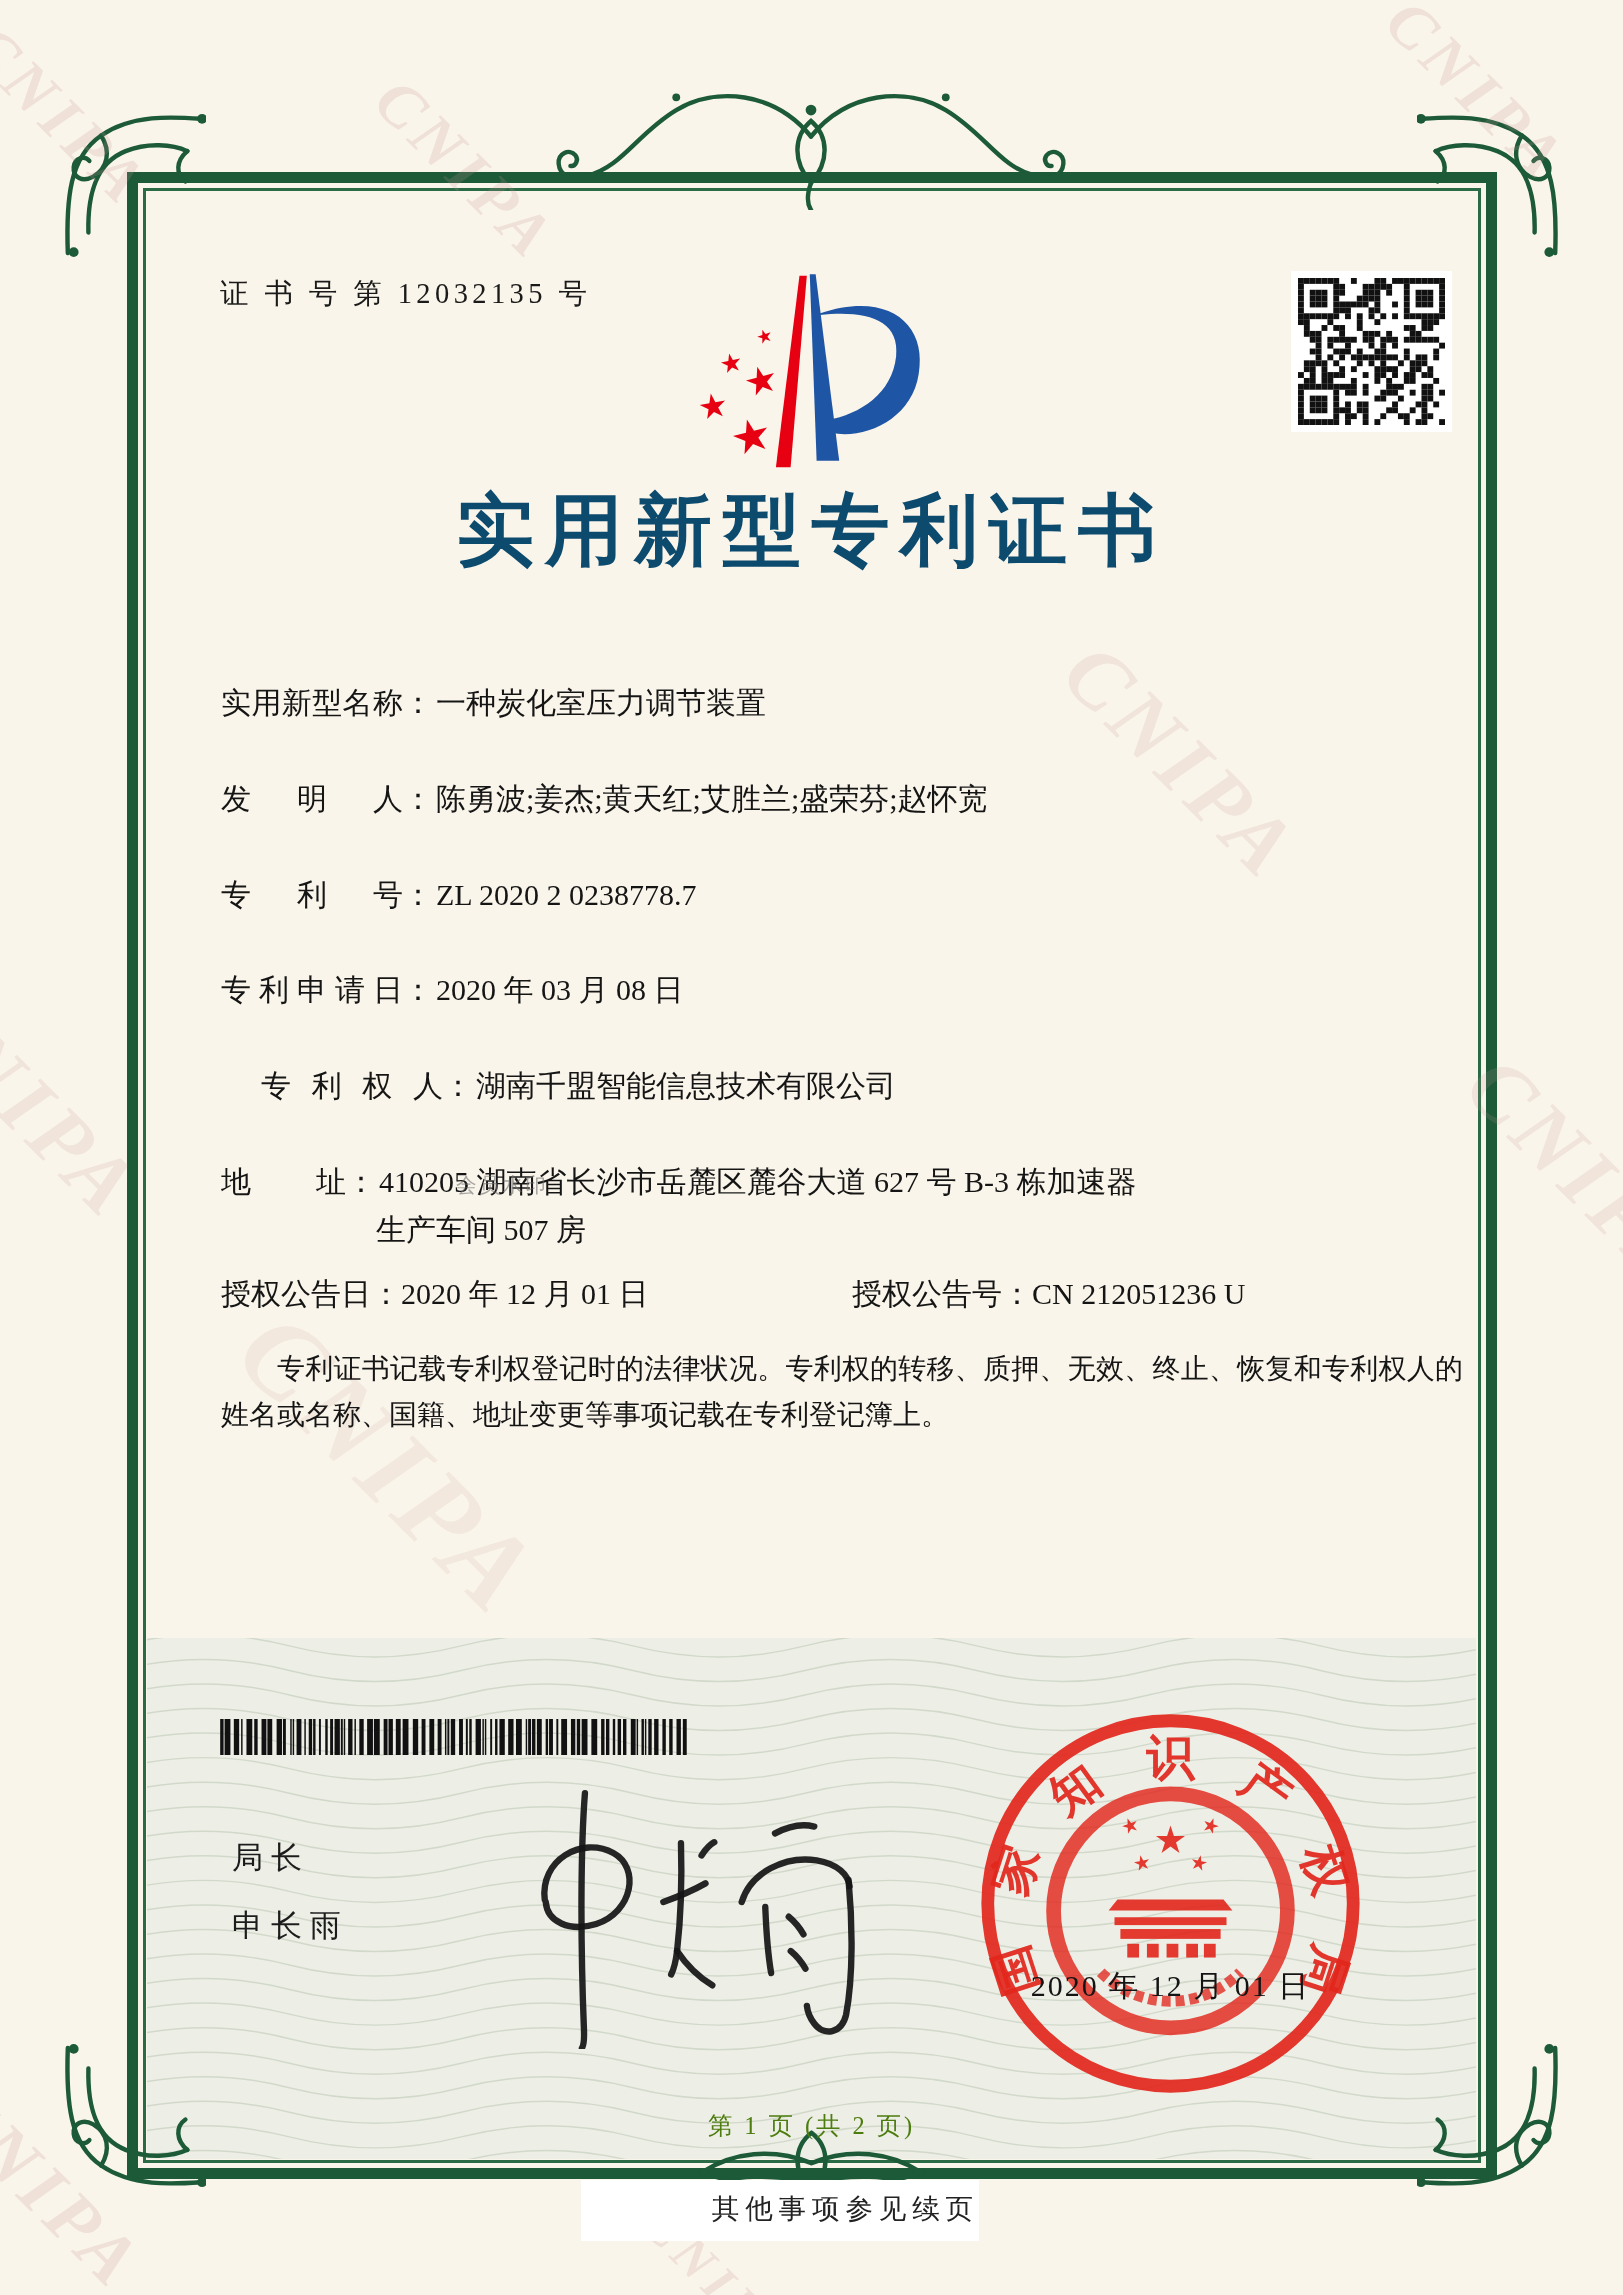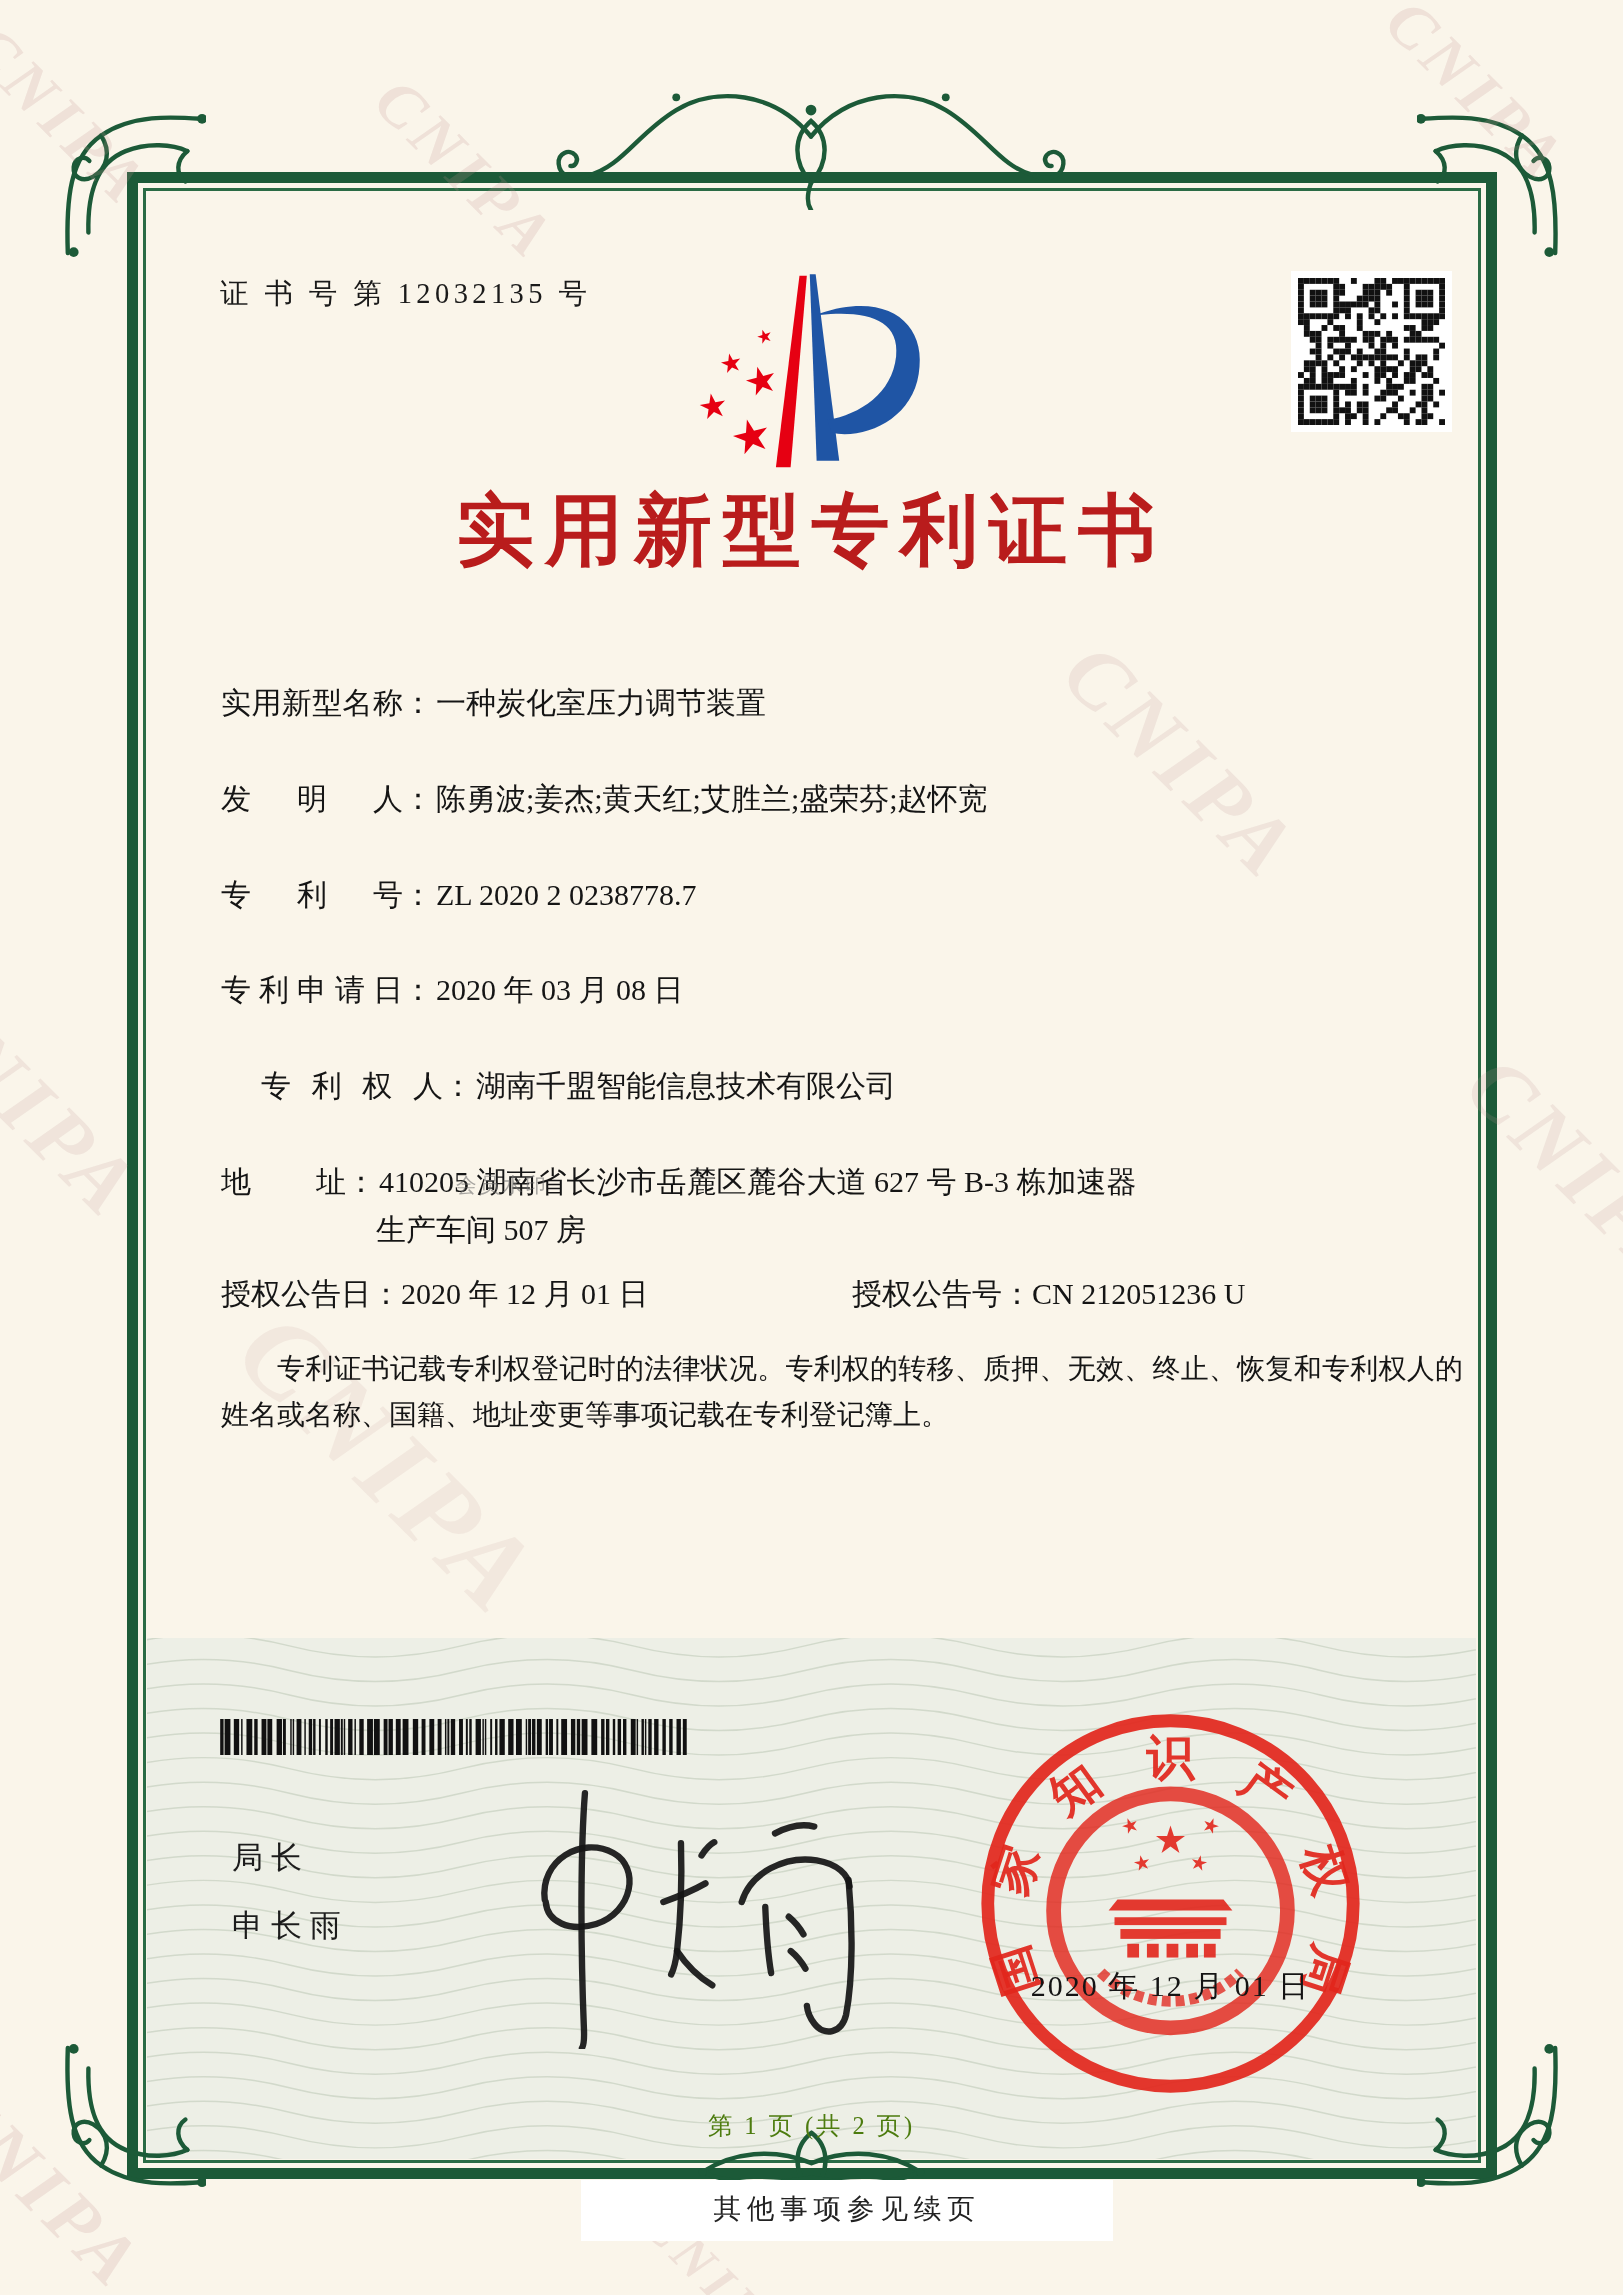--- a/index.html
+++ b/index.html
@@ -74,21 +74,21 @@
   .logo-red{fill:var(--logo_red);}
   .logo-blue{fill:var(--logo_blue);}
   .qr-box{
     position:absolute;left:1291px;top:271px;width:147px;height:147px;
     background:#ffffff;padding:6.9px;z-index:4;
   }
   
   .title{
     position:absolute;left:0;right:0;top:479px;
     text-align:center;font-size:78px;font-weight:700;
-    letter-spacing:10.8px;z-index:4;color:#b91c1c;
+    letter-spacing:10.8px;z-index:4;color:#0c4a6e;
   }
   
   .frow{position:absolute;left:221px;font-size:30px;z-index:4;white-space:nowrap;color:#151515;}
   .flabel{
     display:inline-block;width:182px;
     text-align:justify;text-align-last:justify;text-justify:inter-character;
     vertical-align:bottom;
   }
   .flabel-addr{width:125px;}
   .colon{display:inline-block;}
@@ -134,22 +134,22 @@
   .seal-date{
     position:absolute;left:974px;top:1966px;width:393px;
     text-align:center;font-size:30px;letter-spacing:2px;
     color:#141414;z-index:5;white-space:nowrap;
   }
   .page-indicator{
     position:absolute;left:0;right:0;top:2109px;text-align:center;
     font-size:24.5px;letter-spacing:2.9px;z-index:4;color:#4d7c0f;
   }
   .bottom-strip{
-    position:absolute;left:581px;top:2180px;width:532px;height:61px;
-    background:#ffffff;z-index:6;text-align:center;
+    position:absolute;left:581px;top:2180px;width:374px;height:61px;
+    background:#ffffff;z-index:6;text-align:right;padding-left:24px;
   }
   .bottom-strip span{
     display:inline-block;line-height:58px;font-size:27.5px;letter-spacing:5.9px;color:#222;
   }
 </style>
 </head>
 <body>
 
 <div class="page">
 

